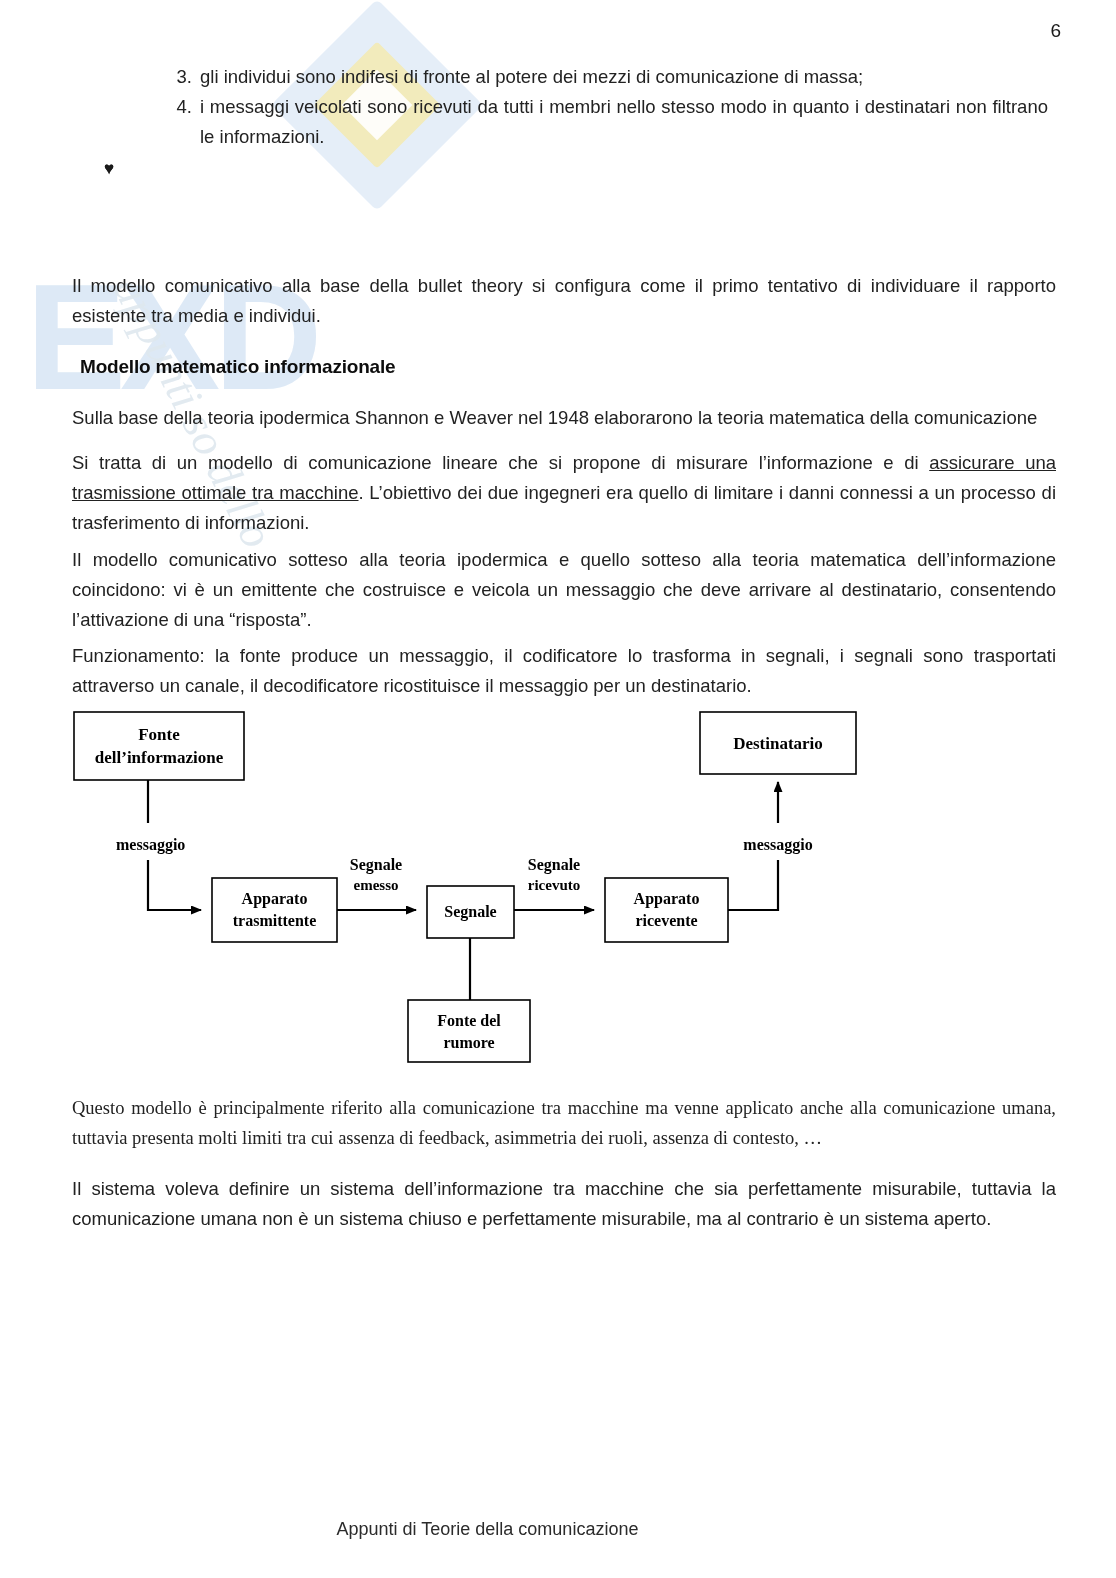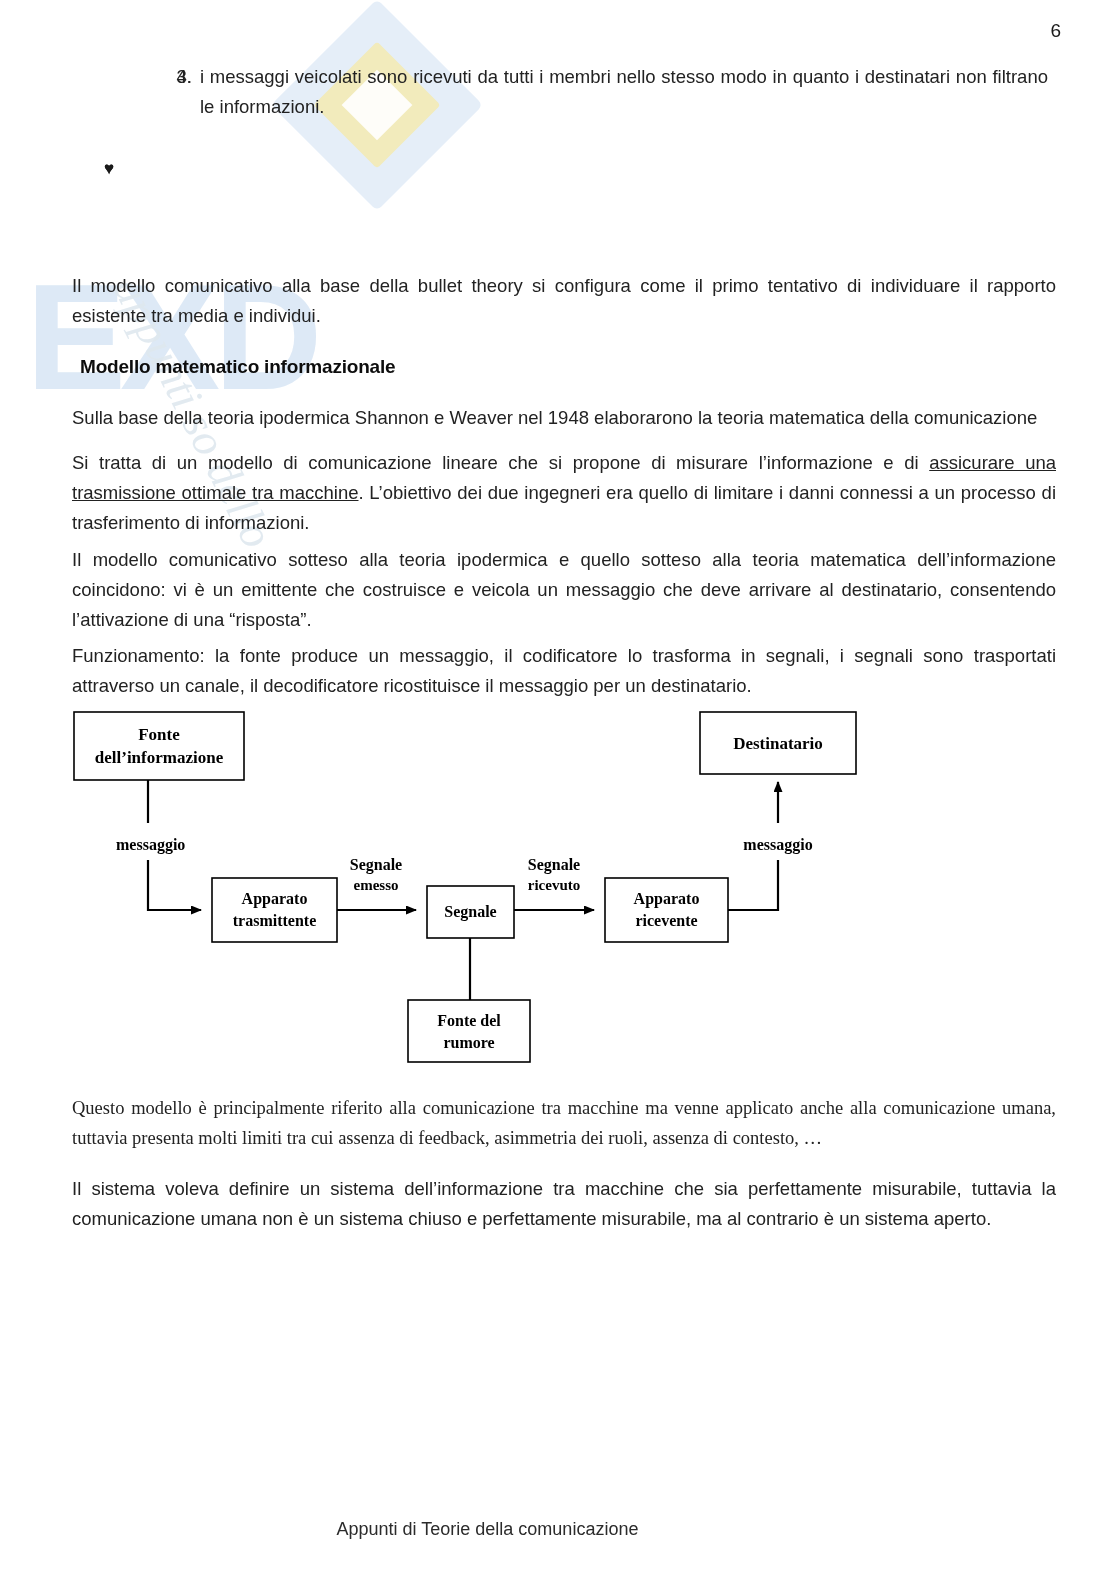--- a/index.html
+++ b/index.html
@@ -129,20 +129,21 @@
   <div class="wm wm-text">EXD</div>
   <div class="wm wm-script">appunti so dello</div>
 
   <div class="page-number">6</div>
 
   <div class="content">
 
     <ul class="numlist">
       <li>
         <span class="num">3.</span>
+        <span>gli individui sono indifesi di fronte al potere dei mezzi di comunicazione di massa;</span>
       </li>
       <li>
         <span class="num">4.</span>
         <span>i messaggi veicolati sono ricevuti da tutti i membri nello stesso modo in quanto i destinatari non filtrano le informazioni.</span>
       </li>
     </ul>
 
     <ul class="heartlist">
       <li>
         <span class="hb">♥</span>

